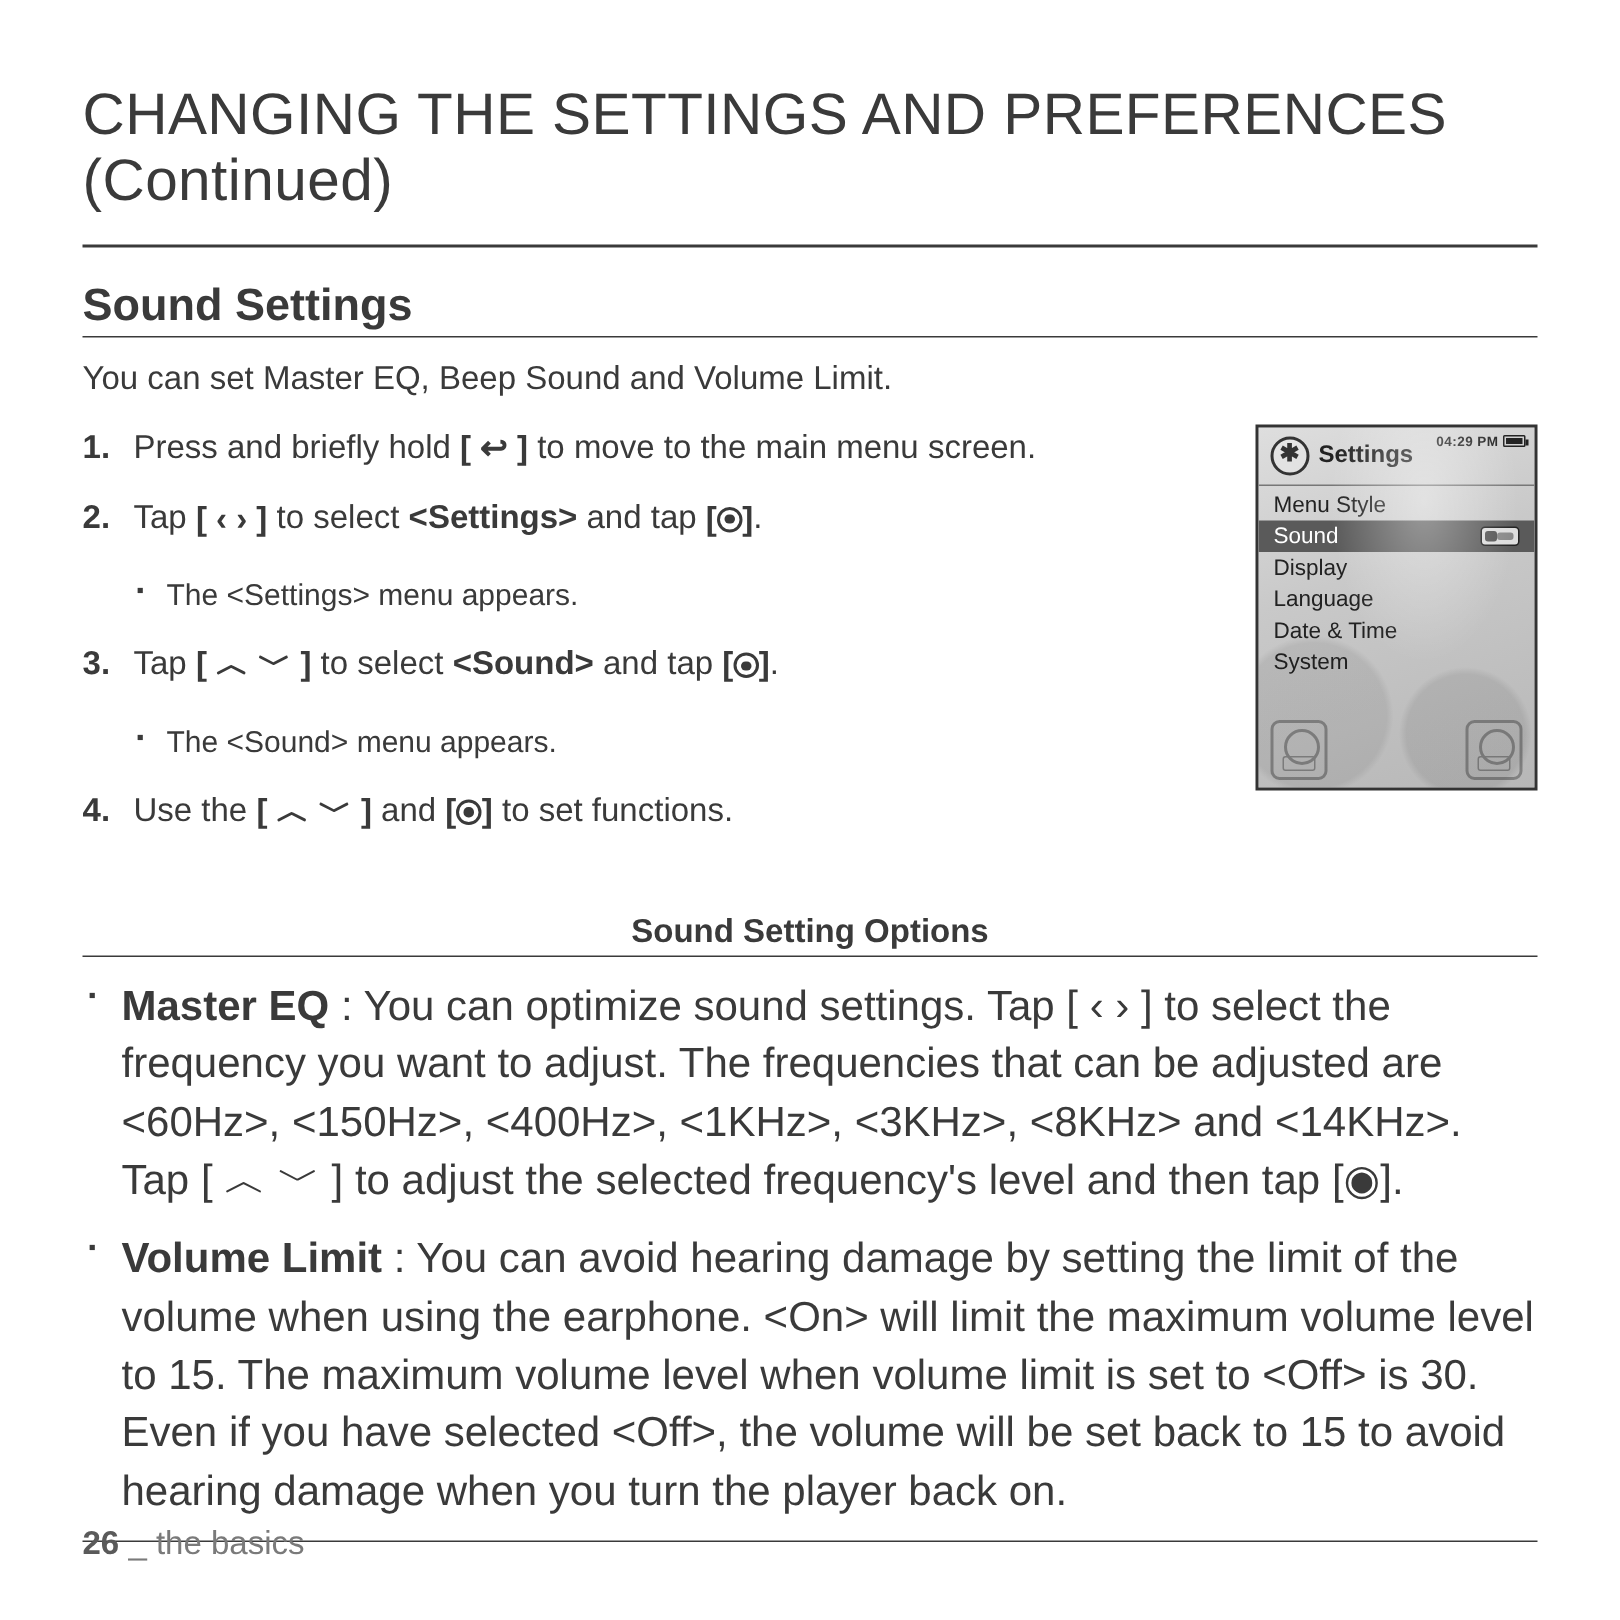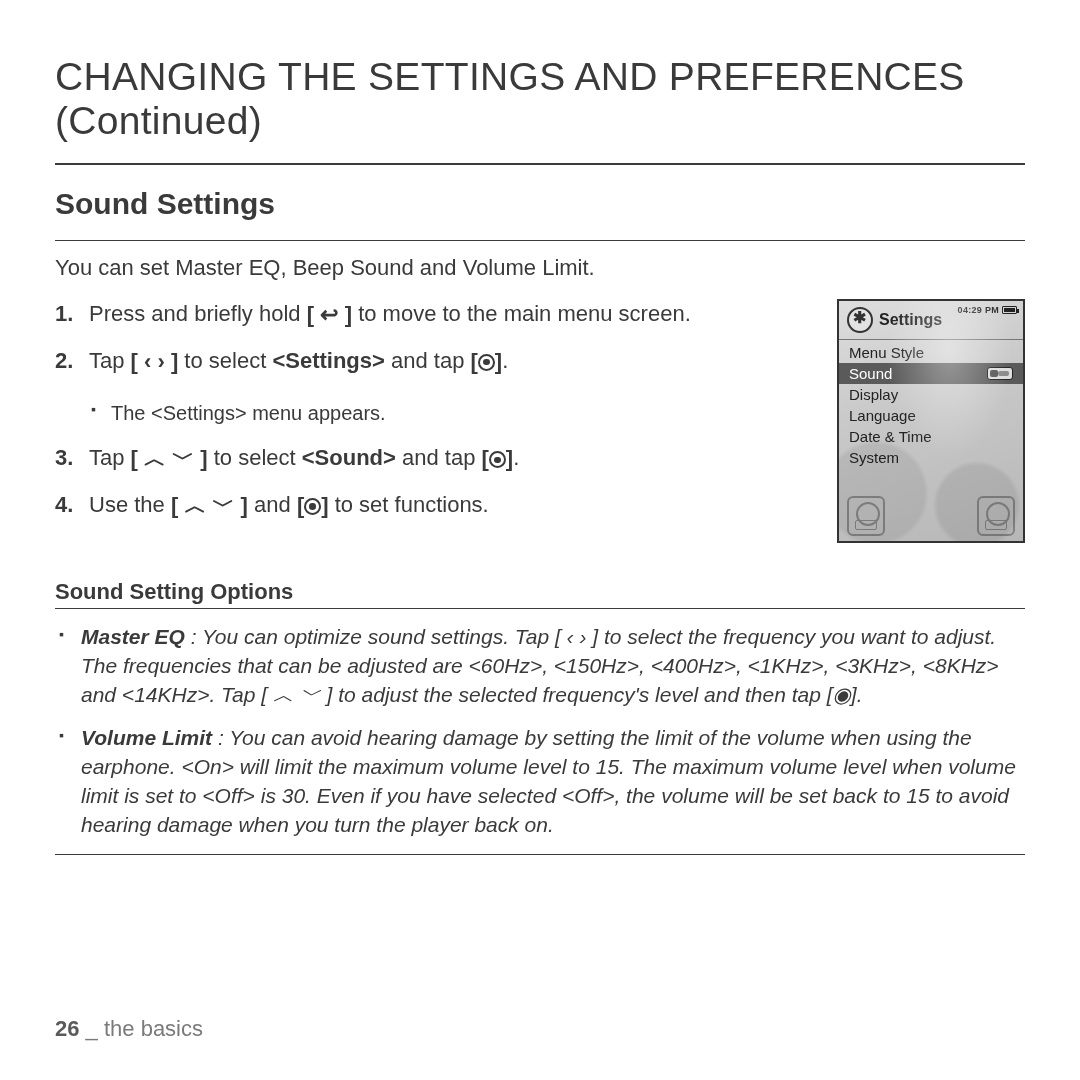--- a/index.html
+++ b/index.html
@@ -17,21 +17,21 @@
     font-weight: normal;
     letter-spacing: 0.3px;
     border-bottom: 2px solid #3a3a3a;
     padding-bottom: 20px;
     margin-bottom: 22px;
   }
   .section-title {
     font-size: 30px;
     font-weight: bold;
     border-bottom: 1.5px solid #3a3a3a;
-    padding-bottom: 19px;
+    padding-bottom: 3px;
     margin-bottom: 14px;
   }
   .intro {
     font-size: 22px;
     margin-bottom: 18px;
   }
   .main-row {
     display: flex;
     gap: 20px;
     margin-bottom: 36px;
@@ -163,26 +163,26 @@
     display:flex;justify-content:space-between;align-items:center;
     padding:0 8px;opacity:.55;
   }
   .speaker{width:38px;height:40px;border:2px solid #555;border-radius:6px;position:relative;}
   .speaker::before{content:"";position:absolute;left:7px;top:4px;width:20px;height:20px;border:2px solid #555;border-radius:50%;}
   .speaker::after{content:"";position:absolute;left:6px;bottom:4px;right:6px;height:8px;border:1.5px solid #555;border-radius:2px;}
 
   .options-title{
     font-size:22px;font-weight:bold;
     border-bottom:1.5px solid #3a3a3a;
-    padding-bottom:3px;margin-bottom:14px;
+    padding-bottom:3px;margin-bottom:14px;text-align:center;
   }
   ul.options{list-style:none;}
   ul.options > li{
-    font-size:21px;line-height:1.38;
-    padding-left:26px;position:relative;margin-bottom:14px;font-style:italic;
+    font-size:28px;line-height:1.38;
+    padding-left:26px;position:relative;margin-bottom:14px;
   }
   ul.options > li::before{
     content:"▪";position:absolute;left:4px;top:2px;font-size:14px;
   }
   .options-rule{border-top:1.5px solid #3a3a3a;margin-top:8px;}
 
   .footer{
     position:absolute;left:55px;bottom:38px;
     font-size:22px;color:#7a7a7a;
   }
@@ -202,20 +202,21 @@
     <ol class="steps-list">
       <li>
         <span>Press and briefly hold </span><b class="sym">[&nbsp;<span class="back-arrow">↪</span>&nbsp;]</b><span> to move to the main menu screen.</span>
       </li>
       <li>
         <span>Tap </span><b class="sym">[ ‹  › ]</b><span> to select </span><b>&lt;Settings&gt;</b><span> and tap </span><b class="sym">[<span class="circ"></span>]</b>.
         <div class="sub">The &lt;Settings&gt; menu appears.</div>
       </li>
       <li>
         <span>Tap </span><b class="sym">[ ︿ ﹀ ]</b><span> to select </span><b>&lt;Sound&gt;</b><span> and tap </span><b class="sym">[<span class="circ"></span>]</b>.
+        <div class="sub">The &lt;Sound&gt; menu appears.</div>
       </li>
       <li>
         <span>Use the </span><b class="sym">[ ︿ ﹀ ]</b><span> and </span><b class="sym">[<span class="circ"></span>]</b><span> to set functions.</span>
       </li>
     </ol>
   </div>
 
   <div class="device">
     <div class="dev-status">
       <span>04:29 PM</span>

